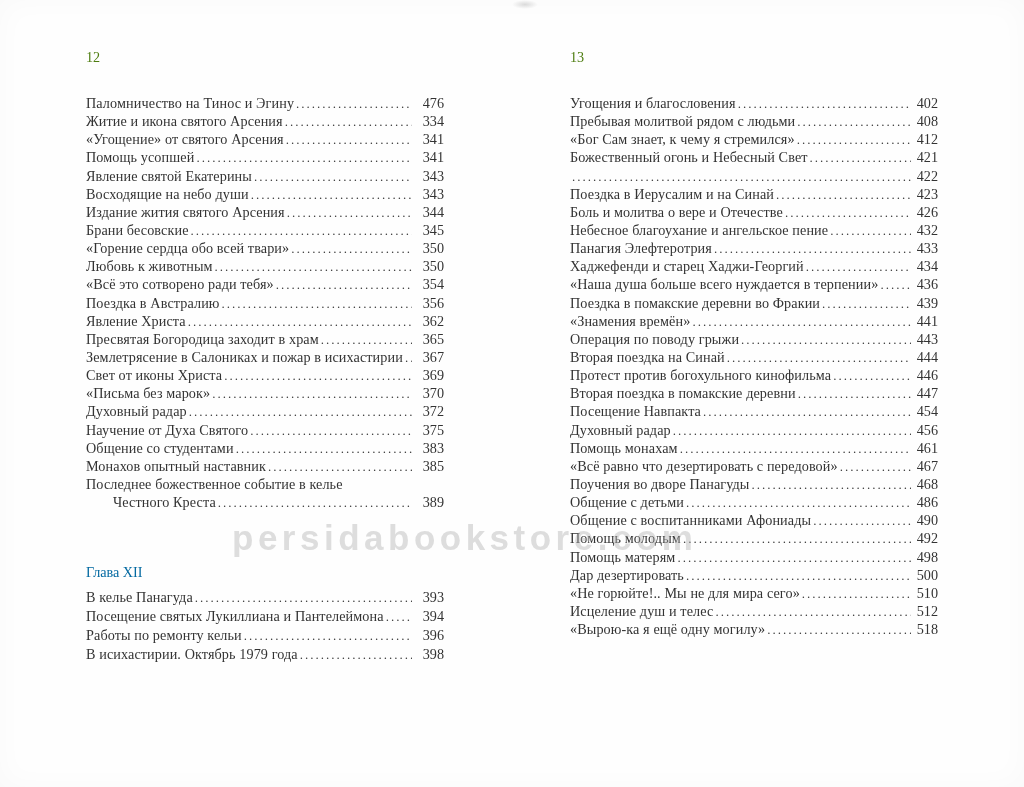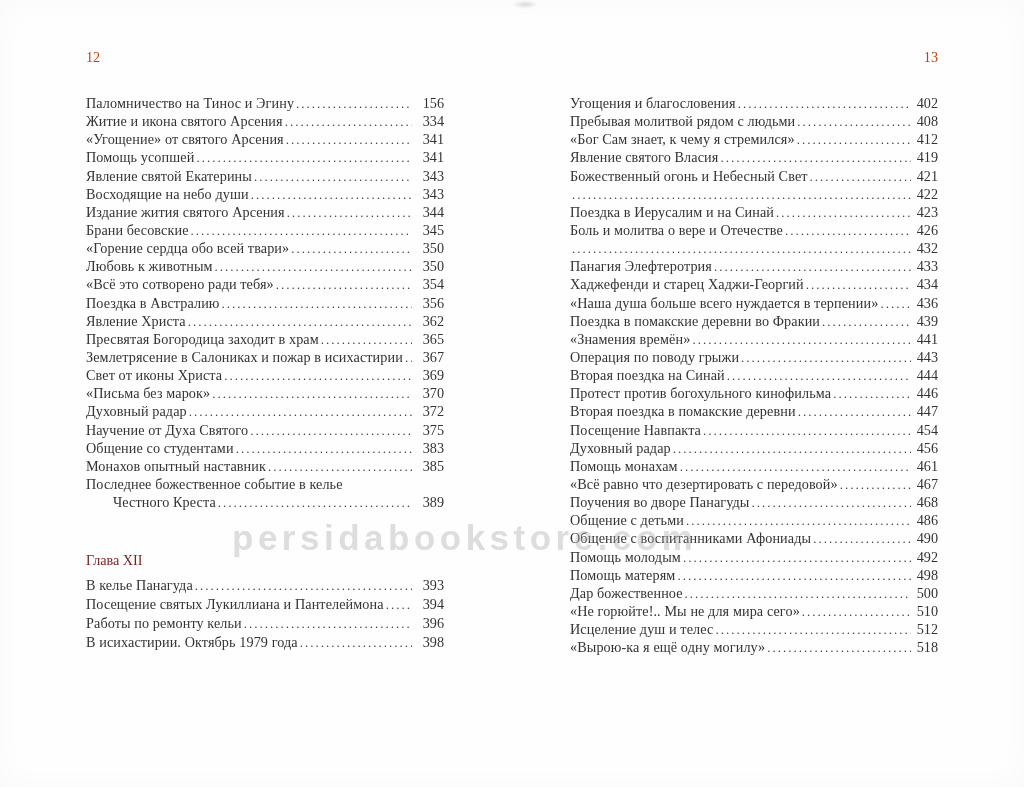--- a/index.html
+++ b/index.html
@@ -16,23 +16,23 @@
   .book-page {
     position: absolute;
     top: 48px;
   }
   .page-left  { left: 86px;  width: 358px; }
   .page-right { left: 570px; width: 368px; }
   .page-number {
     font-size: 14.2px;
     line-height: 18px;
     height: 18px;
-    color: #c2410c;
-  }
-  .page-right .page-number { text-align: right; padding-right: 0px; }
+    color: #4d7c0f;
+  }
+  .page-right .page-number { text-align: left; padding-right: 0px; }
   .toc-list { margin-top: 28px; }
   .toc-entry {
     display: flex;
     align-items: baseline;
     height: 18.15px;
     line-height: 18.15px;
     font-size: 14.2px;
     white-space: nowrap;
   }
   .toc-title { flex: 0 0 auto; letter-spacing: 0.1px; }
@@ -53,26 +53,26 @@
     flex: 0 0 auto;
     min-width: 26px;
     text-align: right;
     font-size: 14.2px;
   }
   .page-left .toc-page { padding-left: 6px; }
   .page-right .toc-page { padding-left: 1px; }
   .toc-entry.no-page .toc-leader::after { content: ""; }
   .toc-entry.indent { padding-left: 27px; }
   .chapter-heading {
-    margin-top: 40px;
+    margin-top: 52px;
     margin-bottom: 7px;
     font-size: 14.2px;
     line-height: 18px;
     height: 18px;
-    color: #7f1d1d;
+    color: #0369a1;
   }
   .chapter-list { margin-top: 0; }
   .chapter-list .toc-entry { height: 18.8px; line-height: 18.8px; }
   .watermark {
     position: absolute;
     left: 232px;
     top: 518px;
     font-family: "Liberation Sans", "DejaVu Sans", sans-serif;
     font-size: 35px;
     font-weight: bold;
@@ -99,21 +99,21 @@
   <div class="scan-artifact"></div>
 
   <div class="book-page page-left">
     <div class="page-number">12</div>
 
     <div class="toc-list">
 
     <div class="toc-entry">
           <span class="toc-title">Паломничество на Тинос и Эгину</span>
           <span class="toc-leader"></span>
-          <span class="toc-page">156</span>
+          <span class="toc-page">476</span>
         </div>
         <div class="toc-entry">
           <span class="toc-title">Житие и икона святого Арсения</span>
           <span class="toc-leader"></span>
           <span class="toc-page">334</span>
         </div>
         <div class="toc-entry">
           <span class="toc-title">«Угощение» от святого Арсения</span>
           <span class="toc-leader"></span>
           <span class="toc-page">341</span>
@@ -261,44 +261,40 @@
           <span class="toc-title">Пребывая молитвой рядом с людьми</span>
           <span class="toc-leader"></span>
           <span class="toc-page">408</span>
         </div>
         <div class="toc-entry">
           <span class="toc-title">«Бог Сам знает, к чему я стремился»</span>
           <span class="toc-leader"></span>
           <span class="toc-page">412</span>
         </div>
         <div class="toc-entry">
-          <span class="toc-title">Явление святого Власия</span>
-          <span class="toc-leader"></span>
-          <span class="toc-page">419</span>
-        </div>
-        <div class="toc-entry">
           <span class="toc-title">Божественный огонь и Небесный Свет</span>
           <span class="toc-leader"></span>
           <span class="toc-page">421</span>
         </div>
         <div class="toc-entry">
           <span class="toc-leader"></span>
           <span class="toc-page">422</span>
         </div>
         <div class="toc-entry">
           <span class="toc-title">Поездка в Иерусалим и на Синай</span>
           <span class="toc-leader"></span>
           <span class="toc-page">423</span>
         </div>
         <div class="toc-entry">
           <span class="toc-title">Боль и молитва о вере и Отечестве</span>
           <span class="toc-leader"></span>
           <span class="toc-page">426</span>
         </div>
         <div class="toc-entry">
+          <span class="toc-title">Небесное благоухание и ангельское пение</span>
           <span class="toc-leader"></span>
           <span class="toc-page">432</span>
         </div>
         <div class="toc-entry">
           <span class="toc-title">Панагия Элефтеротрия</span>
           <span class="toc-leader"></span>
           <span class="toc-page">433</span>
         </div>
         <div class="toc-entry">
           <span class="toc-title">Хаджефенди и старец Хаджи-Георгий</span>
@@ -379,21 +375,21 @@
           <span class="toc-title">Помощь молодым</span>
           <span class="toc-leader"></span>
           <span class="toc-page">492</span>
         </div>
         <div class="toc-entry">
           <span class="toc-title">Помощь матерям</span>
           <span class="toc-leader"></span>
           <span class="toc-page">498</span>
         </div>
         <div class="toc-entry">
-          <span class="toc-title">Дар божественное</span>
+          <span class="toc-title">Дар дезертировать</span>
           <span class="toc-leader"></span>
           <span class="toc-page">500</span>
         </div>
         <div class="toc-entry">
           <span class="toc-title">«Не горюйте!.. Мы не для мира сего»</span>
           <span class="toc-leader"></span>
           <span class="toc-page">510</span>
         </div>
         <div class="toc-entry">
           <span class="toc-title">Исцеление душ и телес</span>

